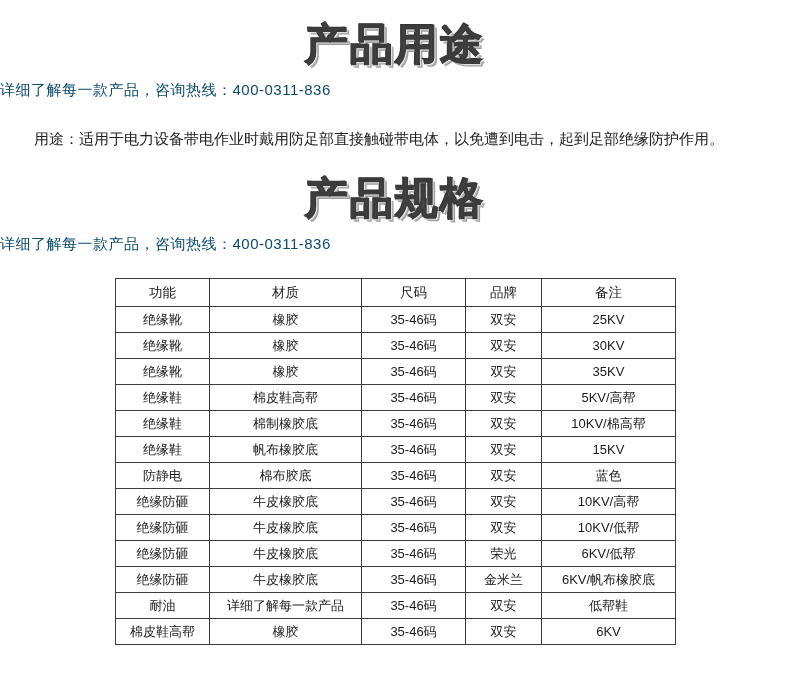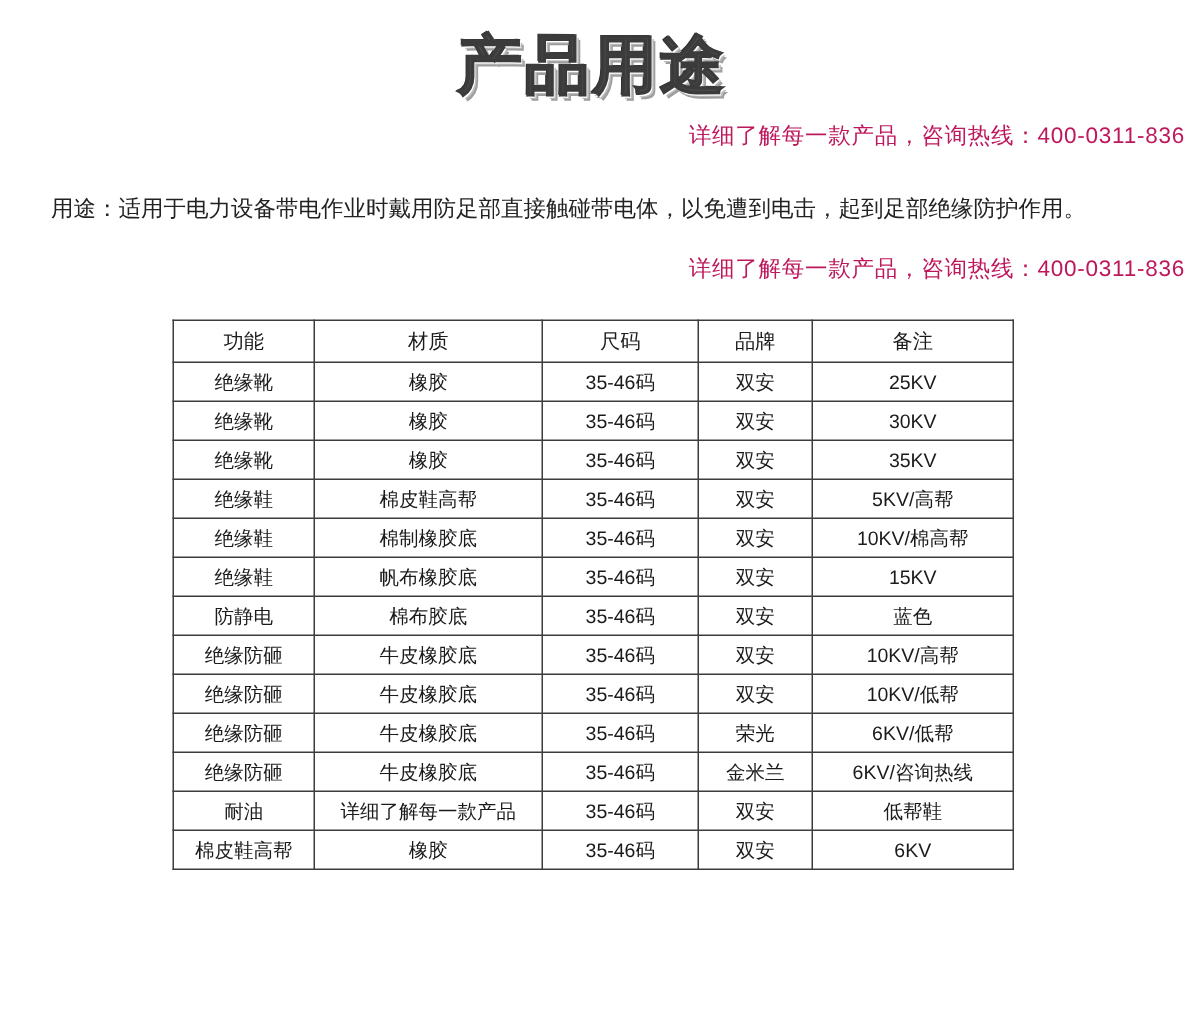--- a/index.html
+++ b/index.html
@@ -31,23 +31,23 @@
     color: #4a4a4a;
     line-height: 1.05;
     text-shadow:
       1px 1px 0 #ffffff,
       2px 2px 0 #bdbdbd,
       3px 3px 0 #9e9e9e,
       -1px -1px 0 #2f2f2f;
     -webkit-text-stroke: 1px #3b3b3b;
   }
   .section-sub {
-    text-align: right;
+    text-align: left;
     font-size: 15px;
-    color: #be185d;
+    color: #0c4a6e;
     margin-top: 14px;
     letter-spacing: 0.5px;
   }
 
   .title-1 { padding-top: 22px; }
   .title-2 { padding-top: 20px; }
 
   
   .usage {
     margin: 26px 34px 0 34px;
@@ -92,20 +92,21 @@
 </head>
 <body>
 
 <div class="page">
 
   <div class="section-title title-1">产品用途</div>
   <div class="section-sub">详细了解每一款产品，咨询热线：400-0311-836</div>
 
   <div class="usage">用途：适用于电力设备带电作业时戴用防足部直接触碰带电体，以免遭到电击，起到足部绝缘防护作用。</div>
 
+  <div class="section-title title-2">产品规格</div>
   <div class="section-sub">详细了解每一款产品，咨询热线：400-0311-836</div>
 
   <div class="table-wrap">
     <table class="spec">
       <colgroup>
         <col class="c0">
           <col class="c1">
           <col class="c2">
           <col class="c3">
           <col class="c4">
@@ -188,21 +189,21 @@
           <td>牛皮橡胶底</td>
           <td>35-46码</td>
           <td>荣光</td>
           <td>6KV/低帮</td>
         </tr>
         <tr>
           <td>绝缘防砸</td>
           <td>牛皮橡胶底</td>
           <td>35-46码</td>
           <td>金米兰</td>
-          <td>6KV/咨询热线</td>
+          <td>6KV/帆布橡胶底</td>
         </tr>
         <tr>
           <td>耐油</td>
           <td>详细了解每一款产品</td>
           <td>35-46码</td>
           <td>双安</td>
           <td>低帮鞋</td>
         </tr>
         <tr>
           <td>棉皮鞋高帮</td>

